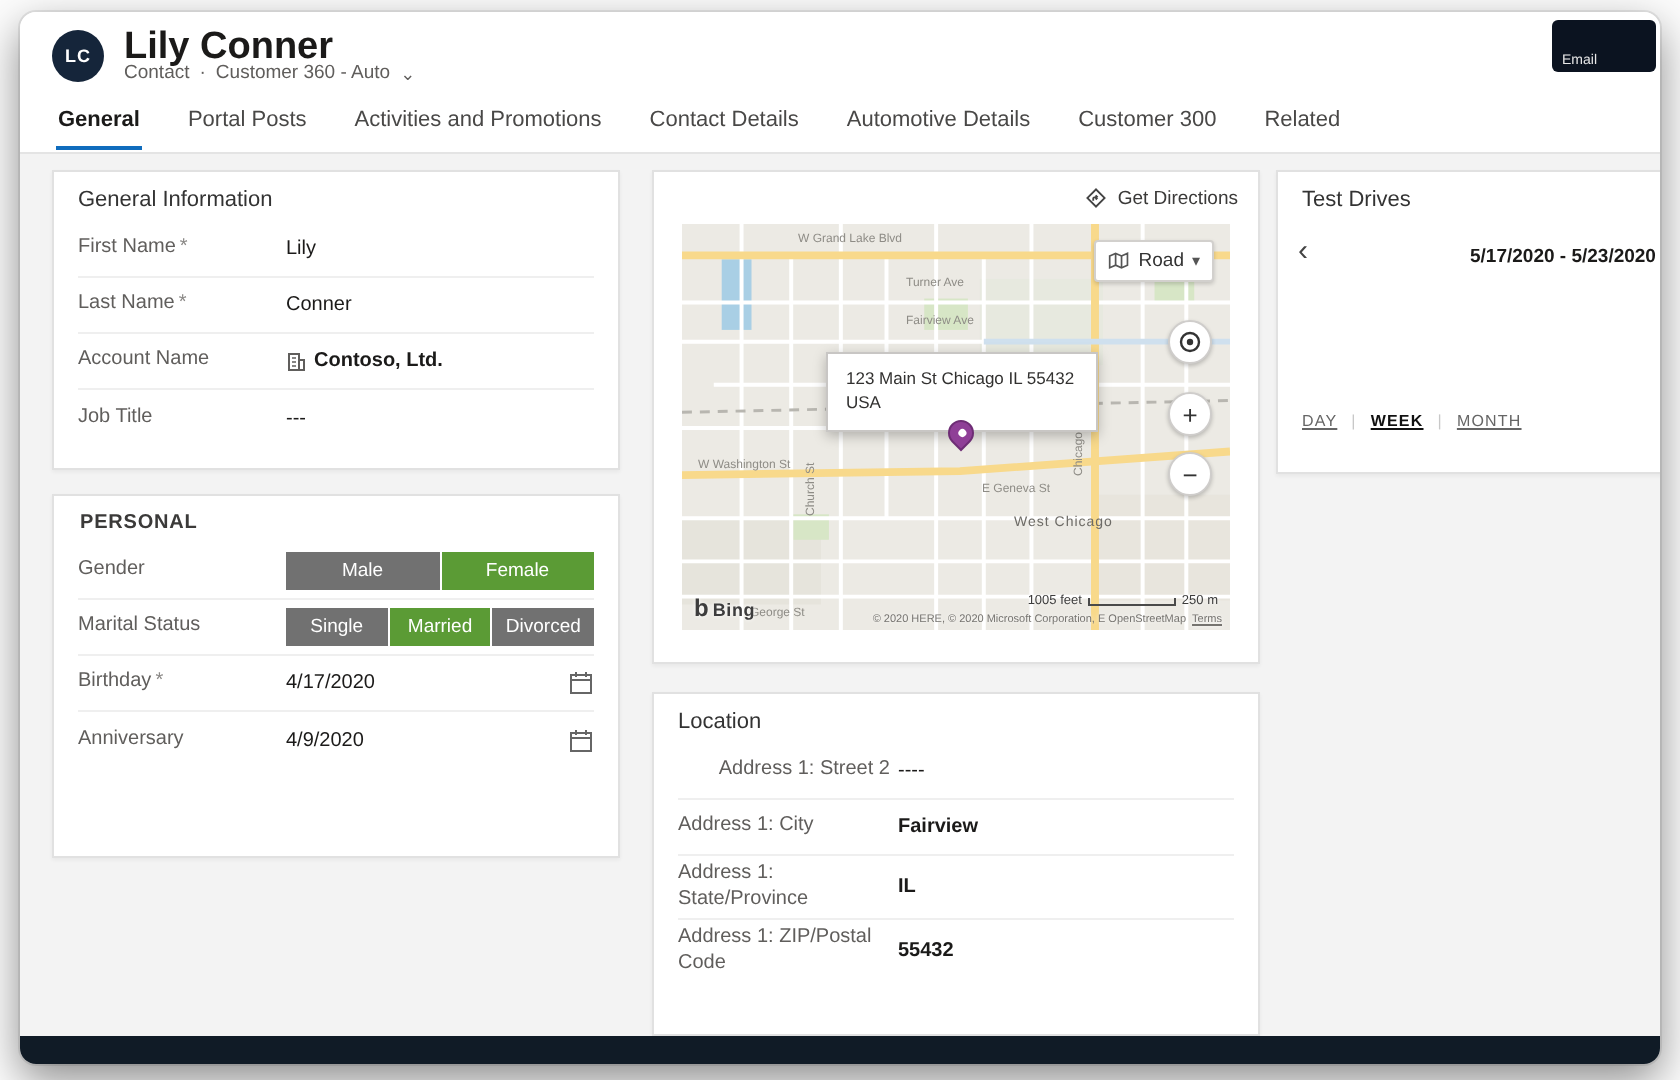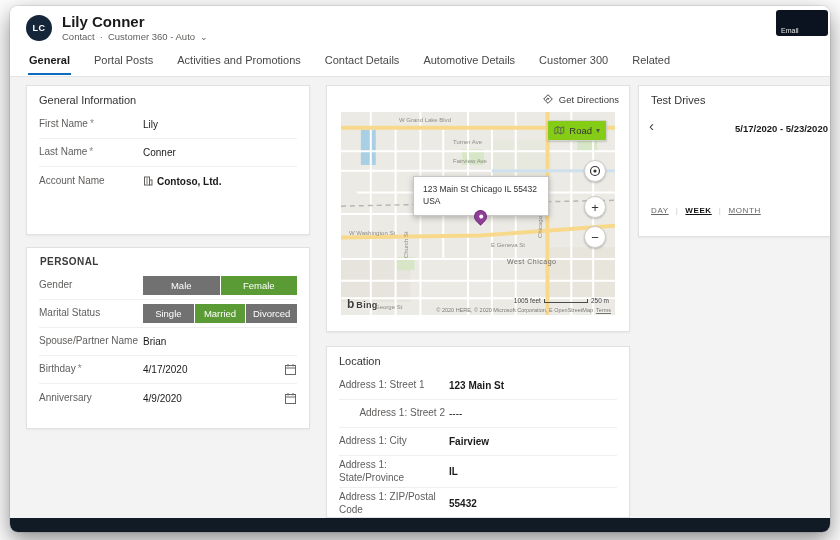--- a/index.html
+++ b/index.html
@@ -7,21 +7,21 @@
   .stage { position:relative; width:840px; height:540px; overflow:hidden; }
   .window { position:absolute; left:10px; top:6px; width:820px; height:526px; background:#f3f3f3;
             border-radius:8px; overflow:hidden;
             box-shadow:0 8px 22px rgba(0,0,0,.45), 0 0 0 1px rgba(0,0,0,.08); }
 
   
   .topbar { position:absolute; top:0; left:0; right:0; height:44px; background:#fff; }
   .avatar { position:absolute; left:16px; top:9px; width:26px; height:26px; border-radius:50%;
             background:#15253a; color:#fff; font-size:9px; font-weight:bold; letter-spacing:.5px;
             display:flex; align-items:center; justify-content:center; }
-  .hname { position:absolute; left:52px; top:7px; font-size:15px; font-weight:bold; color:#1b1a19; }
+  .hname { position:absolute; left:52px; top:7px; font-size:19px; font-weight:bold; color:#1b1a19; }
   .hsub  { position:absolute; left:52px; top:25px; font-size:9.5px; color:#605e5c; display:flex; gap:5px; align-items:center; }
   .hsub .caret { font-size:9px; color:#605e5c; cursor:pointer; }
   .email-btn { position:absolute; right:2px; top:4px; width:52px; height:26px; background:#0b1320;
                border-radius:3px; color:#e8e8e8; font-size:7px; display:flex; align-items:flex-end;
                padding:2px 5px; overflow:hidden; cursor:pointer; }
 
   
   .tabs { position:absolute; top:44px; left:0; right:0; height:27px; background:#fff;
           border-bottom:1px solid #e4e4e4; display:flex; gap:22px; padding-left:18px;
           align-items:flex-start; font-size:11px; color:#494847; }
@@ -60,21 +60,21 @@
   .map-header { position:relative; height:24px; }
   .get-directions { position:absolute; right:10px; top:7px; display:flex; gap:5px; align-items:center;
                     font-size:9.5px; color:#3b3a39; cursor:pointer;text-align:center; }
   .map { position:absolute; left:14px; right:14px; top:26px; bottom:16px; background:#eceae4; overflow:hidden; }
   .map-svg { position:absolute; inset:0; width:100%; height:100%; }
   .street { position:absolute; font-size:6px; color:#8e8c86; white-space:nowrap; pointer-events:none; }
   .street.big { font-size:7px; color:#6d6b66; letter-spacing:.5px; }
   .street.vert { transform:rotate(-90deg); transform-origin:0 0; }
   .shield { position:absolute; right:12px; top:88px; background:#5b87c5; color:#fff; font-size:6px;
             padding:1px 3px; border-radius:2px; }
-  .road-btn { position:absolute; top:8px; right:8px; height:21px; background:#84cc16;
+  .road-btn { position:absolute; top:8px; right:8px; height:21px; background:#ffffff;
               border:1px solid #d2d0cd; border-radius:2px; display:flex; align-items:center; gap:4px;
               padding:0 6px; font-size:9.5px; color:#333; box-shadow:0 1px 2px rgba(0,0,0,.18); cursor:pointer; }
   .road-btn .caret { font-size:8px; color:#555; }
   .circle-btn { position:absolute; right:9px; width:22px; height:22px; border-radius:50%; background:#fff;
                 border:1px solid #cfcdcb; box-shadow:0 1px 2px rgba(0,0,0,.22);
                 display:flex; align-items:center; justify-content:center;
                 font-size:13px; color:#333; cursor:pointer; }
   #btn-locate { top:48px; } #btn-zoom-in { top:84px; } #btn-zoom-out { top:114px; }
   .map-tooltip { position:absolute; left:72px; top:64px; width:136px; background:#fff;
                  border:1px solid #c8c6c4; box-shadow:0 2px 6px rgba(0,0,0,.25);
@@ -150,42 +150,42 @@
         <span class="flabel"><span>Account Name</span></span>
         <span class="fvalue bold lookup">
           <svg width="10" height="10" viewBox="0 0 10 10">
                 <rect x="1.5" y="1" width="5" height="8" fill="none" stroke="#605e5c"></rect>
                 <rect x="6.5" y="4" width="2.5" height="5" fill="none" stroke="#605e5c"></rect>
                 <path d="M3,3 h2 M3,5 h2 M3,7 h2" stroke="#605e5c" stroke-width=".8"></path>
               </svg>
           <span>Contoso, Ltd.</span>
         </span>
       </div>
+      <div class="frow">
+        <span class="flabel"><span>Job Title</span></span>
+        <span class="fvalue">---</span>
+      </div>
     </div>
 
     <div class="card" id="card-personal">
       <div class="card-title upper">PERSONAL</div>
       <div class="frow">
         <span class="flabel"><span>Gender</span></span>
         <div class="seg-group">
           <span class="seg">Male</span>
           <span class="seg selected">Female</span>
         </div>
       </div>
       <div class="frow">
         <span class="flabel"><span>Marital Status</span></span>
         <div class="seg-group">
           <span class="seg">Single</span>
           <span class="seg selected">Married</span>
           <span class="seg">Divorced</span>
         </div>
-      </div>
-      <div class="frow">
-        <span class="flabel"><span>Spouse/Partner Name</span></span>
-        <span class="fvalue">Brian</span>
       </div>
       <div class="frow">
         <span class="flabel"><span>Birthday</span><span class="req">*</span></span>
         <span class="fvalue">4/17/2020</span>
         <span class="cal">
           <svg width="13" height="13" viewBox="0 0 13 13">
                 <rect x="1.5" y="2.5" width="10" height="9" fill="none" stroke="#666"></rect>
                 <path d="M1.5,5 H11.5 M4,1 V3.5 M9,1 V3.5" stroke="#666" fill="none"></path>
               </svg>
         </span>
@@ -280,24 +280,20 @@
         </div>
         <div class="attrib">
           <span>© 2020 HERE, © 2020 Microsoft Corporation, E OpenStreetMap</span><span class="terms">Terms</span>
         </div>
       </div>
     </div>
 
     <div class="card" id="card-location">
       <div class="card-title">Location</div>
       <div class="frow">
-        <span class="flabel" style="width:110px;"><span>Address 1: Street 1</span></span>
-        <span class="fvalue bold">123 Main St</span>
-      </div>
-      <div class="frow">
         <span class="flabel" style="width:110px;text-align:right;"><span>Address 1: Street 2</span></span>
         <span class="fvalue">----</span>
       </div>
       <div class="frow">
         <span class="flabel" style="width:110px;"><span>Address 1: City</span></span>
         <span class="fvalue bold">Fairview</span>
       </div>
       <div class="frow">
         <span class="flabel" style="width:110px;"><span>Address 1: State/Province</span></span>
         <span class="fvalue bold">IL</span>

